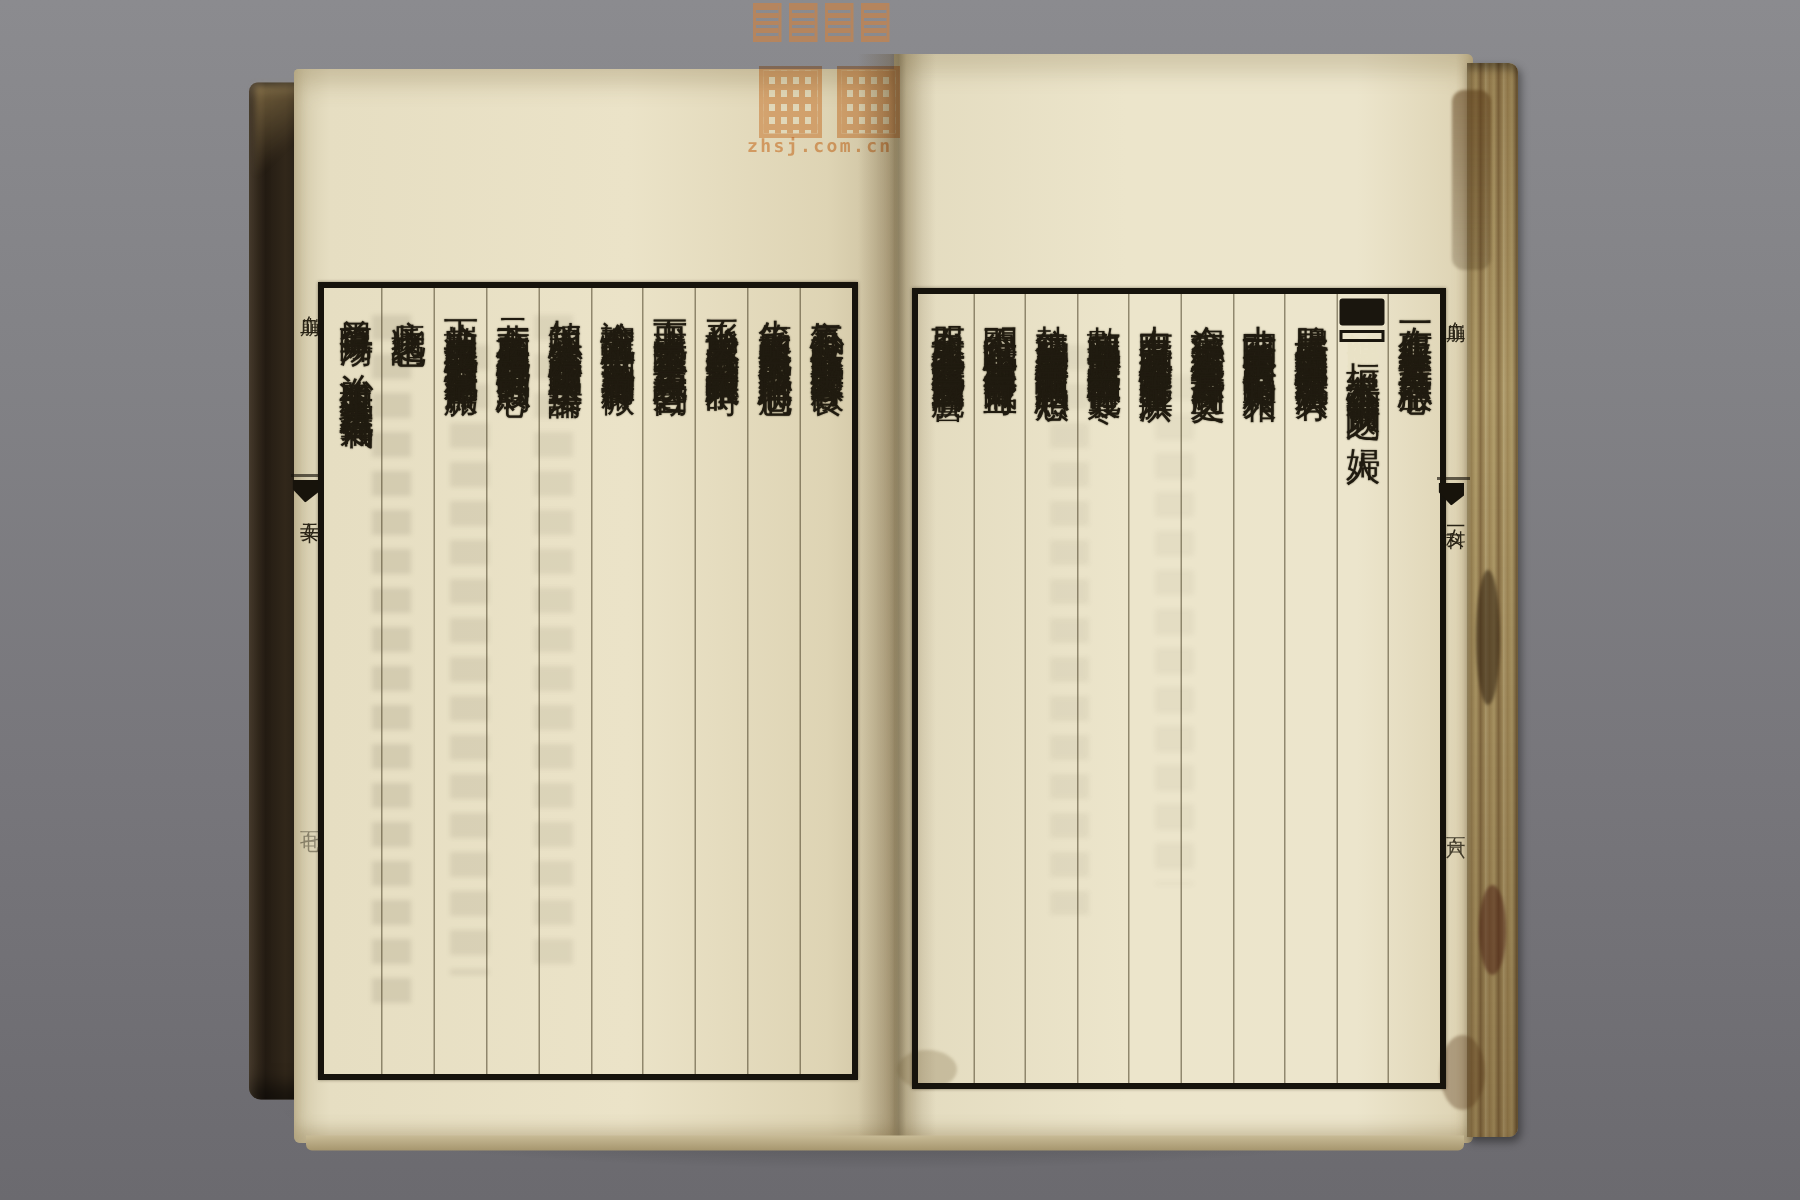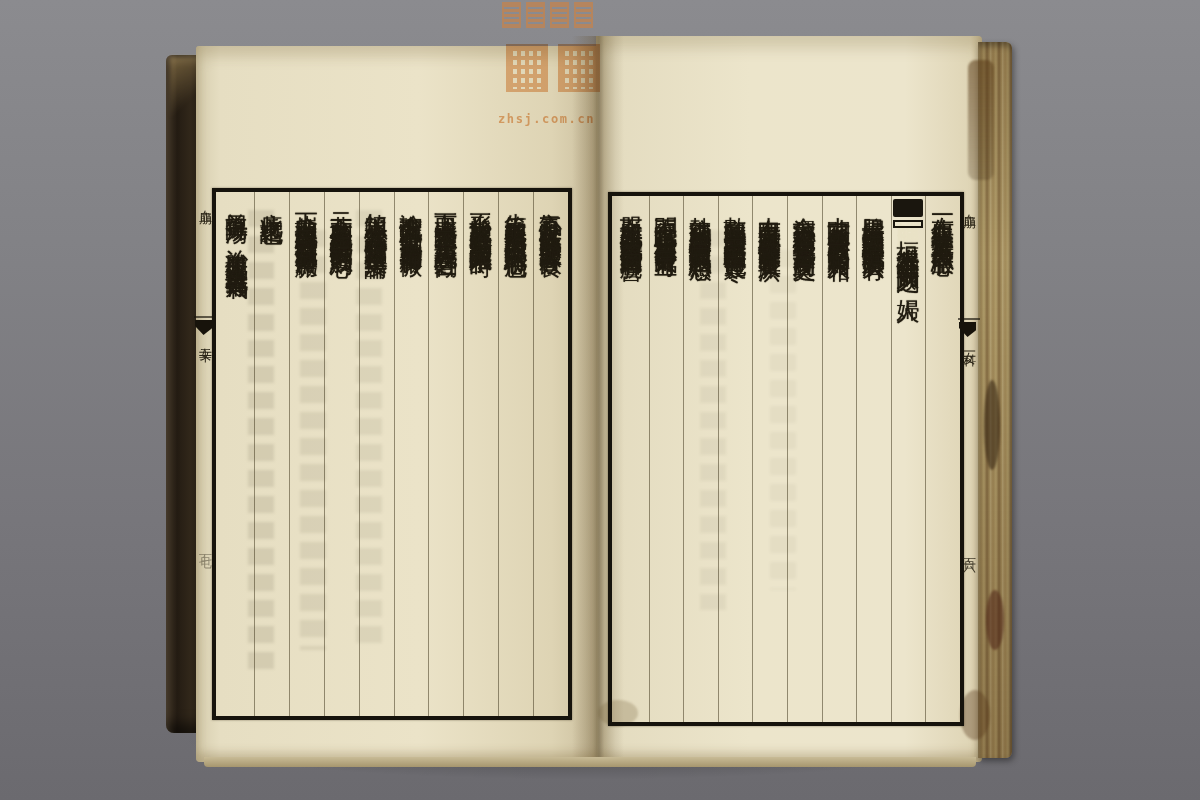--- a/index.html
+++ b/index.html
@@ -71,21 +71,21 @@
   
   .watermark{position:absolute;left:496px;top:0;width:128px;height:108px;pointer-events:none;}
   .wm-row1{position:absolute;left:6px;top:2px;display:flex;gap:5px;opacity:.5;}
   .wm-row1 i{display:block;width:15px;height:22px;background:
     repeating-linear-gradient(180deg,#e0812f 0 3px,transparent 3px 5px);border:2px solid #e0812f;}
   .wm-row2{position:absolute;left:10px;top:44px;display:flex;gap:10px;opacity:.5;mix-blend-mode:multiply;}
   .wm-row2 i{display:block;width:36px;height:42px;border:3px solid #e0812f;background:
     repeating-linear-gradient(90deg,#e0812f 0 4px,transparent 4px 8px),
     repeating-linear-gradient(180deg,#e0812f 0 4px,transparent 4px 9px);filter:blur(.4px);}
   .wm-url{position:absolute;left:2px;top:90px;font-family:"DejaVu Sans Mono","Liberation Mono",monospace;
-    font-size:12px;font-weight:bold;color:#e0812f;letter-spacing:1.6px;opacity:.6;mix-blend-mode:multiply;margin-top:22px;}
+    font-size:12px;font-weight:bold;color:#e0812f;letter-spacing:1.6px;opacity:.6;mix-blend-mode:multiply;}
 </style>
 </head>
 <body>
 
 <div class="photo">
 
   <div class="book-shadow"></div>
   <div class="cover-left"></div>
 
   <div class="page page-left"></div>

